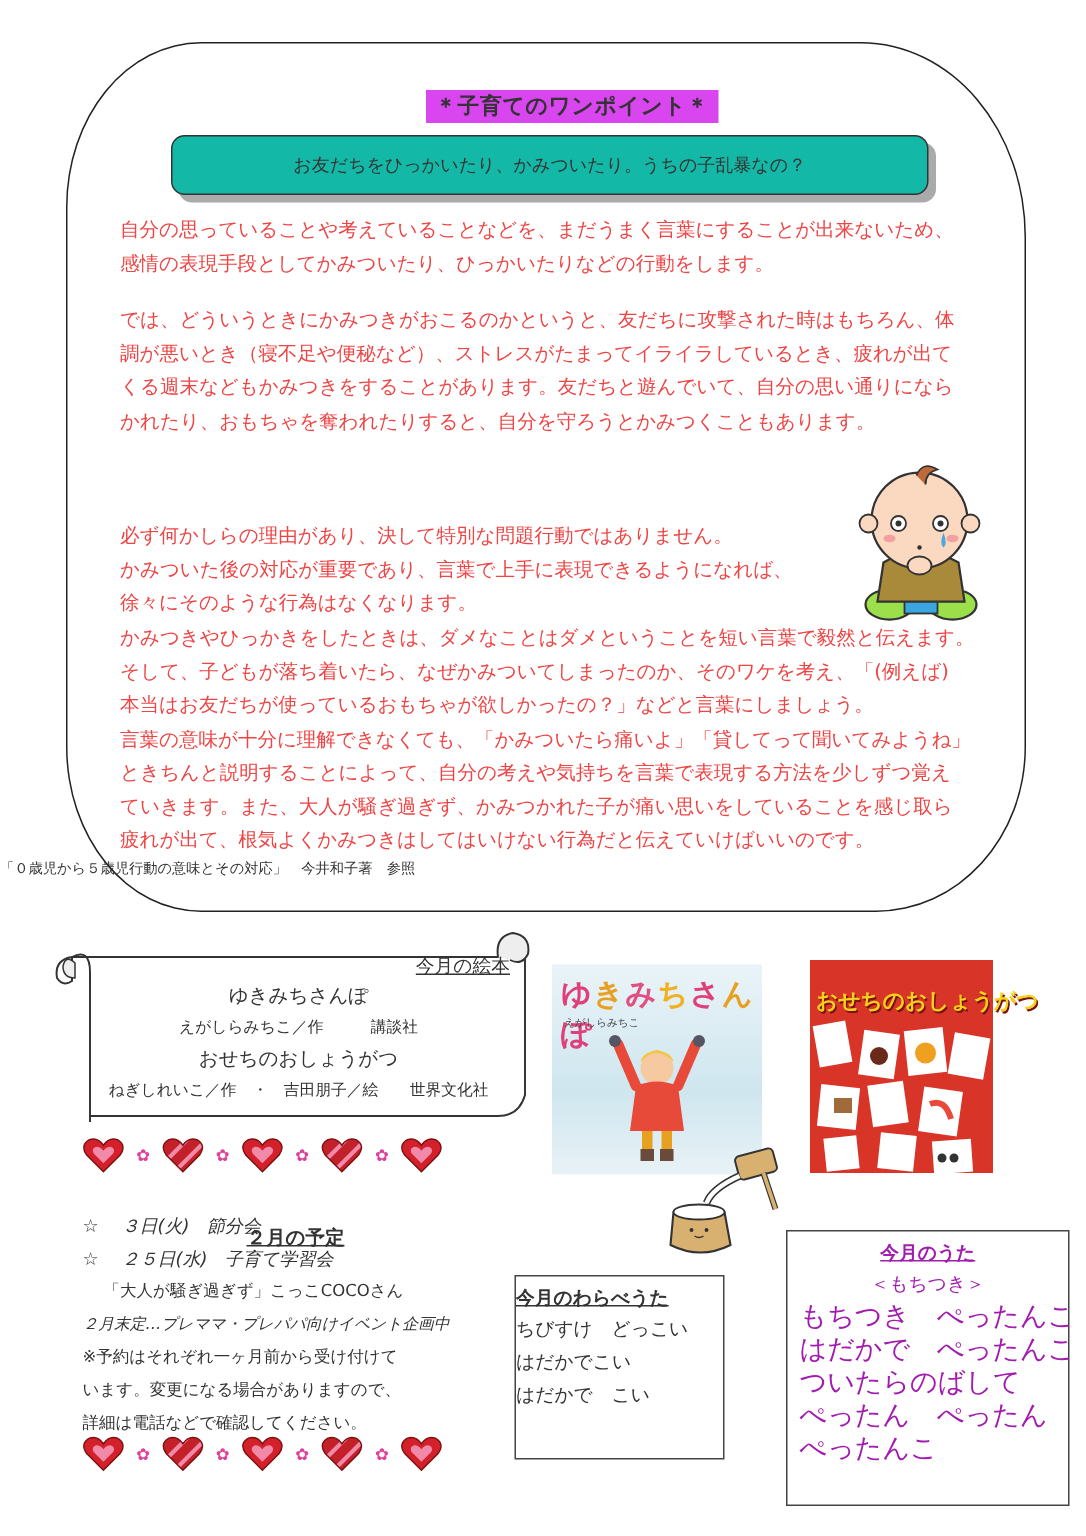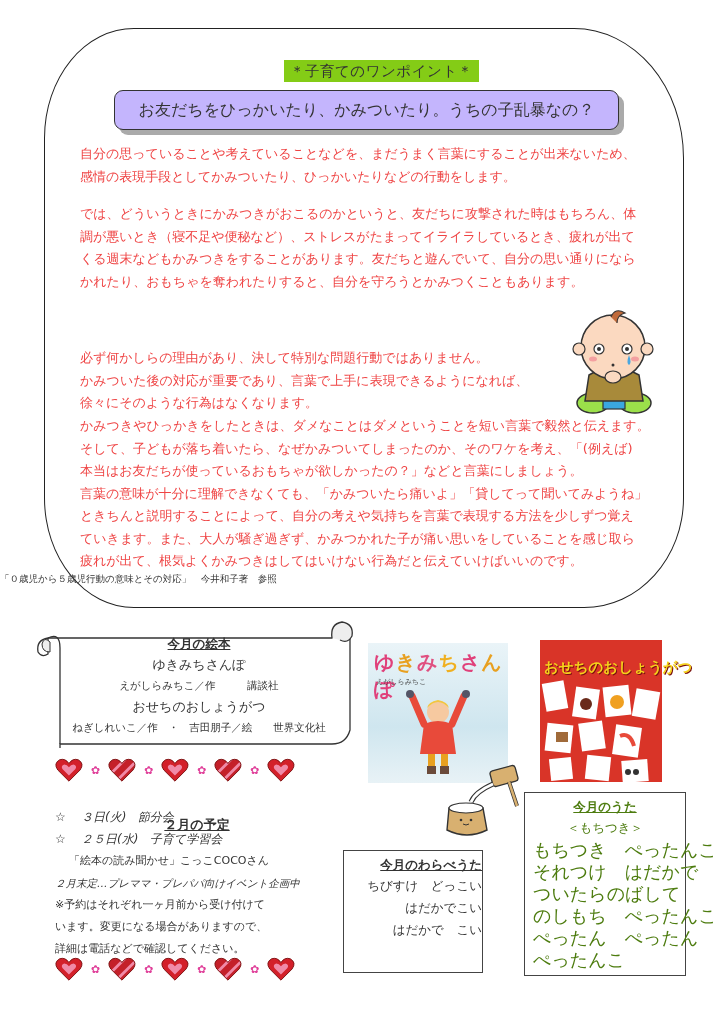--- a/index.html
+++ b/index.html
@@ -4,63 +4,63 @@
 <style>
   html, body { margin: 0; padding: 0; background: #ffffff; }
   body { width: 724px; height: 1024px; position: relative; overflow: hidden;
          font-family: "DejaVu Sans", "Liberation Sans", sans-serif; color: #333; }
   .abs { position: absolute; }
 
   
   #main-frame { left: 44px; top: 28px; width: 640px; height: 580px;
     border: 1.5px solid #222; border-radius: 90px 110px 100px 90px / 110px 130px 110px 110px; box-sizing: border-box; }
 
-  #section-label { left: 284px; top: 60px; height: 22px; padding: 0 6px; background: #84cc16;
-    font-size: 14.5px; font-weight: normal; color: #333; line-height: 22px; letter-spacing: 0.5px; }
+  #section-label { left: 284px; top: 60px; height: 22px; padding: 0 6px; background: #d946ef;
+    font-size: 14.5px; font-weight: bold; color: #333; line-height: 22px; letter-spacing: 0.5px; }
 
   #headline-box { left: 114px; top: 90px; width: 505px; height: 40px;
-    border: 1.5px solid #333; border-radius: 9px; background: #c4b5fd;
+    border: 1.5px solid #333; border-radius: 9px; background: #14b8a6;
     box-shadow: 5px 5px 0 #aaa; box-sizing: border-box;
-    font-size: 16px; line-height: 38px; text-align: center; color: #333; }
+    font-size: 12px; line-height: 38px; text-align: center; color: #333; }
 
   .para { left: 80px; width: 590px; font-size: 13px; line-height: 22.5px; color: #ef4444; white-space: nowrap; }
   .para div { height: 22.5px; }
 
   #citation { left: 0; top: 573px; width: 616px; font-size: 9.5px; text-align: left; color: #333; }
 
   
   #baby { left: 553px; top: 305px; width: 120px; height: 110px; }
 
   
   #scroll { left: 34px; top: 618px; width: 320px; height: 130px; }
   #scroll-body { left: 58px; top: 632px; width: 282px; height: 112px; text-align: center; color: #333; }
-  .scroll-title { font-size: 12.5px; font-weight: bold; text-decoration: underline; line-height: 20px; margin-top: 2px; }
+  .scroll-title { font-size: 12.5px; font-weight: normal; text-decoration: underline; line-height: 20px; margin-top: 2px; text-align: right; }
   .book-title { font-size: 13px; line-height: 21px; }
   .book-credit { font-size: 10.5px; line-height: 21px; }
 
   
   .hearts { left: 55px; width: 240px; height: 26px; display: flex; align-items: center; gap: 7px; }
   .heart { width: 30px; height: 26px; }
   .star { color: #e0409a; font-size: 11px; width: 12px; text-align: center; }
   .sched-line { font-size: 12px; line-height: 22px; white-space: nowrap; font-style: italic; }
   .sched-small { font-size: 11px; line-height: 22px; white-space: nowrap; }
 
   
   #cover1 { left: 368px; top: 643px; width: 140px; height: 140px; background: linear-gradient(#eaf4f8, #cfe6ef 60%, #e8f2f6); }
   #cover1-title { left: 6px; top: 6px; font-size: 20px; font-weight: bold; letter-spacing: 1px; }
   #cover2 { left: 540px; top: 640px; width: 122px; height: 142px; background: #d93428; }
   #cover2-title { left: 4px; top: 18px; width: 114px; font-size: 14.5px; font-weight: bold; color: #f5d21a; text-shadow: 1px 1px 0 #7a1010; white-space: nowrap; }
 
   
-  #warabe { left: 343px; top: 850px; width: 140px; height: 123px; border: 1.5px solid #444; box-sizing: border-box; text-align: right; color: #333; }
+  #warabe { left: 343px; top: 850px; width: 140px; height: 123px; border: 1.5px solid #444; box-sizing: border-box; text-align: left; color: #333; }
   #warabe .title { font-size: 12.5px; font-weight: bold; text-decoration: underline; line-height: 20px; margin-top: 4px; }
   #warabe .line { font-size: 12.5px; line-height: 22px; }
 
   
-  #uta { left: 524px; top: 792px; width: 162px; height: 184px; border: 1.5px solid #444; box-sizing: border-box; color: #4d7c0f; }
+  #uta { left: 524px; top: 820px; width: 189px; height: 184px; border: 1.5px solid #444; box-sizing: border-box; color: #a21caf; }
   #uta .title { font-size: 12.5px; font-weight: bold; text-decoration: underline; text-align: center; line-height: 20px; margin-top: 4px; }
   #uta .subtitle { font-size: 12.5px; text-align: center; line-height: 22px; }
   #uta .line { font-size: 18px; line-height: 22px; padding-left: 8px; white-space: nowrap; }
 
   #mochitsuki { left: 435px; top: 762px; width: 90px; height: 80px; }
 </style>
 </head>
 <body>
 
 <div id="main-frame" class="abs"></div>
@@ -178,21 +178,21 @@
   <div class="sched-line">
     <span>☆</span>&nbsp;&nbsp;&nbsp;
     <span>３日(火)</span>&nbsp;&nbsp;
     <span>節分会</span>
   </div>
   <div class="sched-line">
     <span>☆</span>&nbsp;&nbsp;&nbsp;
     <span>２５日(水)</span>&nbsp;&nbsp;
     <span>子育て学習会</span>
   </div>
-  <div class="sched-small" style="padding-left:14px;">「絵本の読み聞かせ」こっこCOCOさん</div>
+  <div class="sched-small" style="padding-left:14px;">「大人が騒ぎ過ぎず」こっこCOCOさん</div>
   <div class="sched-small" style="font-size:10.5px;font-style:italic;">２月末定…プレママ・プレパパ向けイベント企画中</div>
   <div class="sched-small">※予約はそれぞれ一ヶ月前から受け付けて</div>
   <div class="sched-small">います。変更になる場合がありますので、</div>
   <div class="sched-small">詳細は電話などで確認してください。</div>
 </div>
 
 <div class="abs hearts" style="top:956px;">
   <svg class="heart" viewBox="0 0 30 26">
       <path d="M15 25 L3 13 Q-2 6 5 2 Q11 0 15 6 Q19 0 25 2 Q32 6 27 13 Z" fill="#d3202a" stroke="#7a1010" stroke-width="1"></path>
       <path d="M15 19 L8 12 Q6 8 10 7 Q13 7 15 10 Q17 7 20 7 Q24 8 22 12 Z" fill="#f08aa8"></path>
@@ -295,18 +295,17 @@
   <div class="title">今月のわらべうた</div>
   <div class="line">ちびすけ　どっこい</div>
   <div class="line">はだかでこい</div>
   <div class="line">はだかで　こい</div>
 </div>
 
 <div id="uta" class="abs">
   <div class="title">今月のうた</div>
   <div class="subtitle">＜もちつき＞</div>
   <div class="line">もちつき　ぺったんこ</div>
-  <div class="line">それつけ　はだかで</div>
+  <div class="line">はだかで　ぺったんこ</div>
   <div class="line">ついたらのばして</div>
-  <div class="line">のしもち　ぺったんこ</div>
   <div class="line">ぺったん　ぺったん</div>
   <div class="line">ぺったんこ</div>
 </div>
 
 </body></html>

